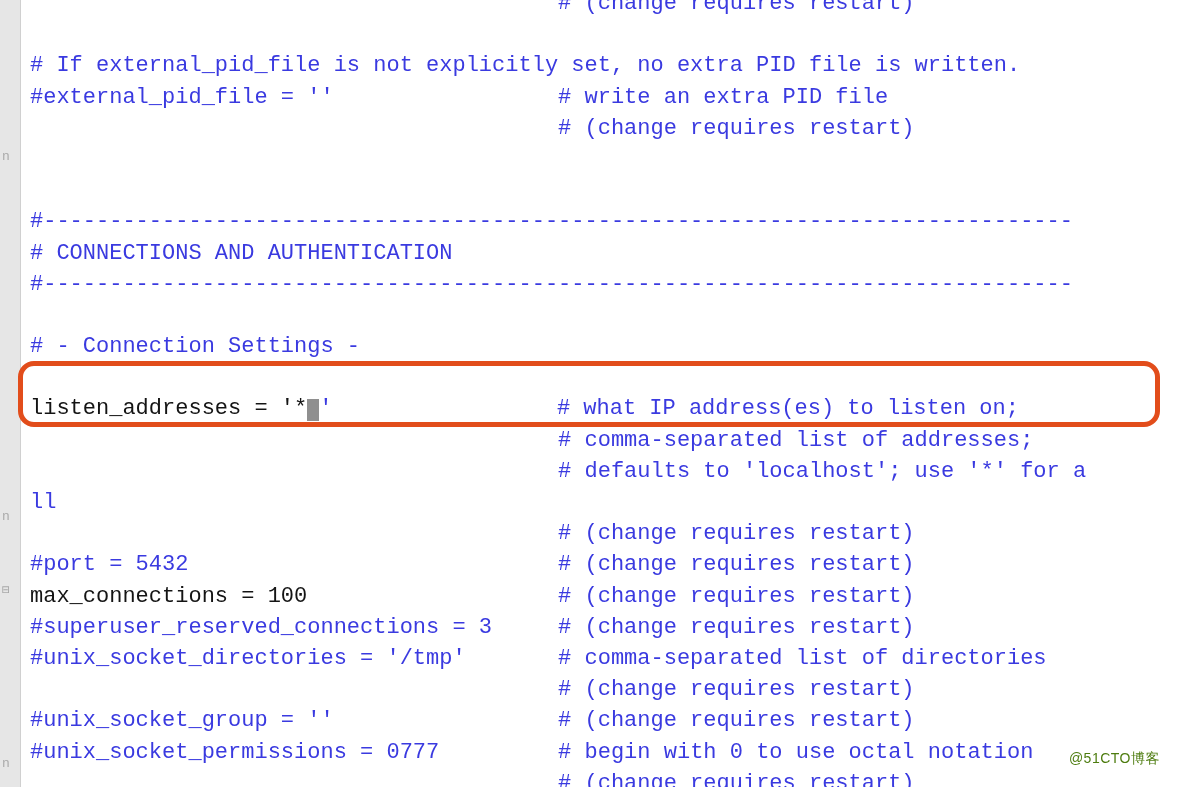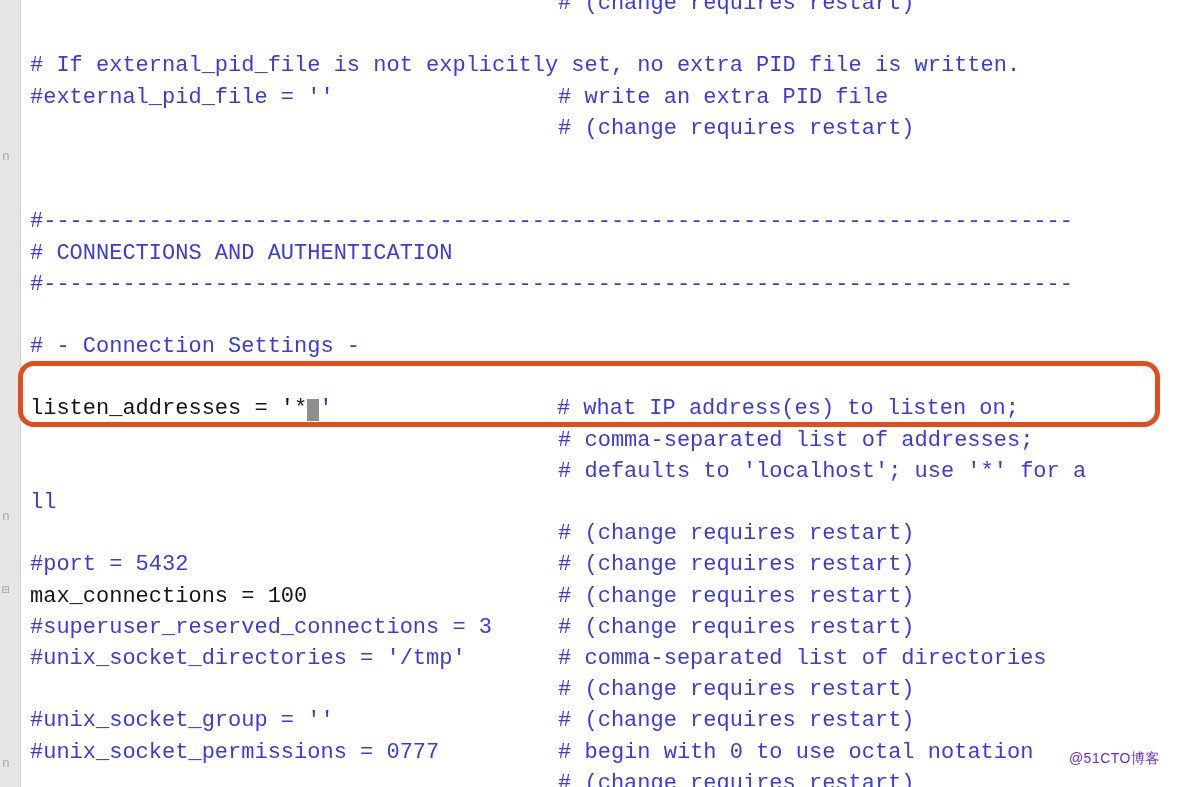--- a/index.html
+++ b/index.html
@@ -57,21 +57,21 @@
     border: 5px solid #e24d1b;
     border-radius: 16px;
     pointer-events: none;
   }
   .watermark {
     position: absolute;
     right: 24px;
     bottom: 18px;
     font-family: sans-serif;
     font-size: 14px;
-    color: #6d28d9;
+    color: #4d7c0f;
     letter-spacing: 0.5px;
   }
 </style>
 </head>
 <body>
 
 <div class="editor">
 
   <div class="gutter">
     

